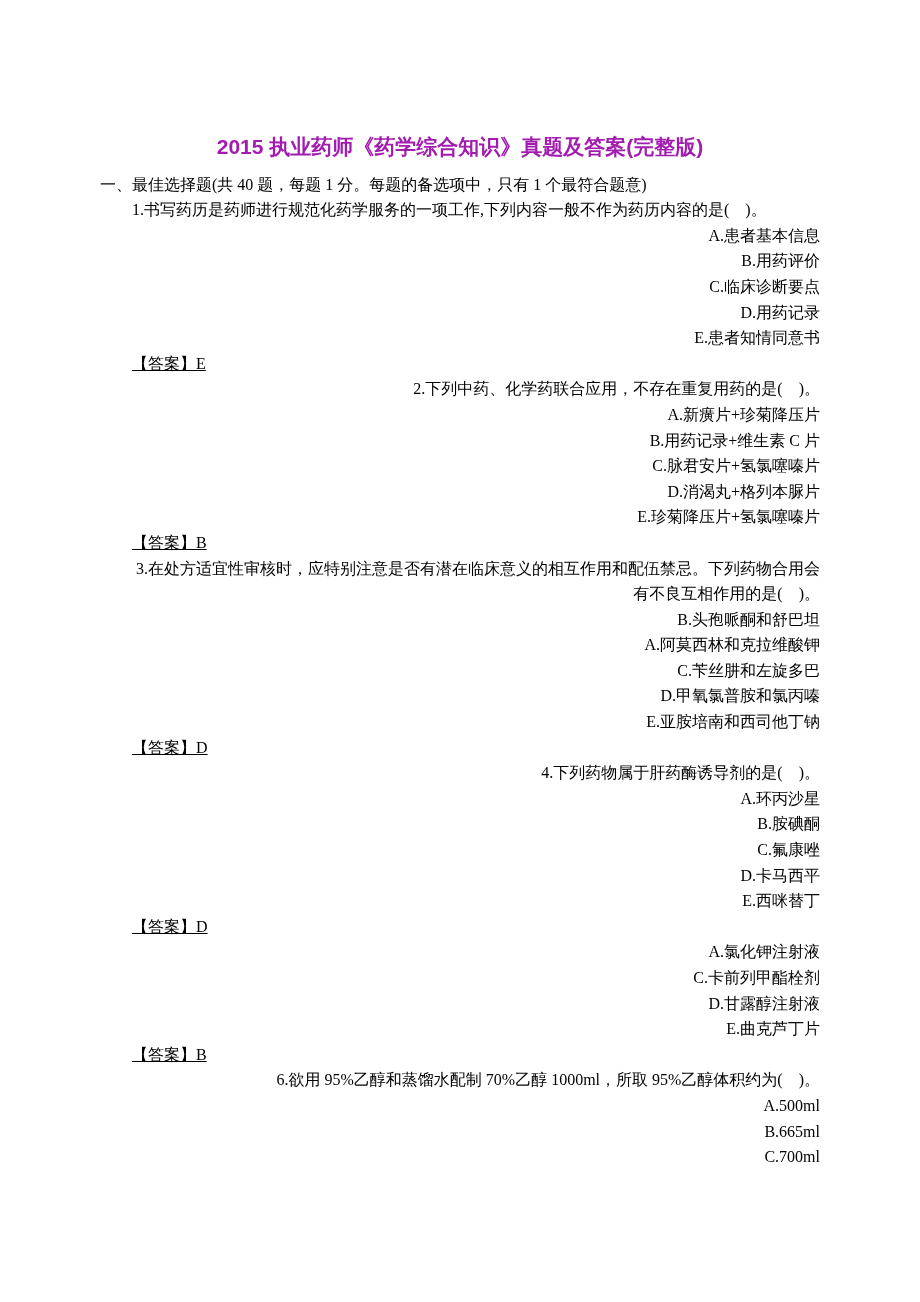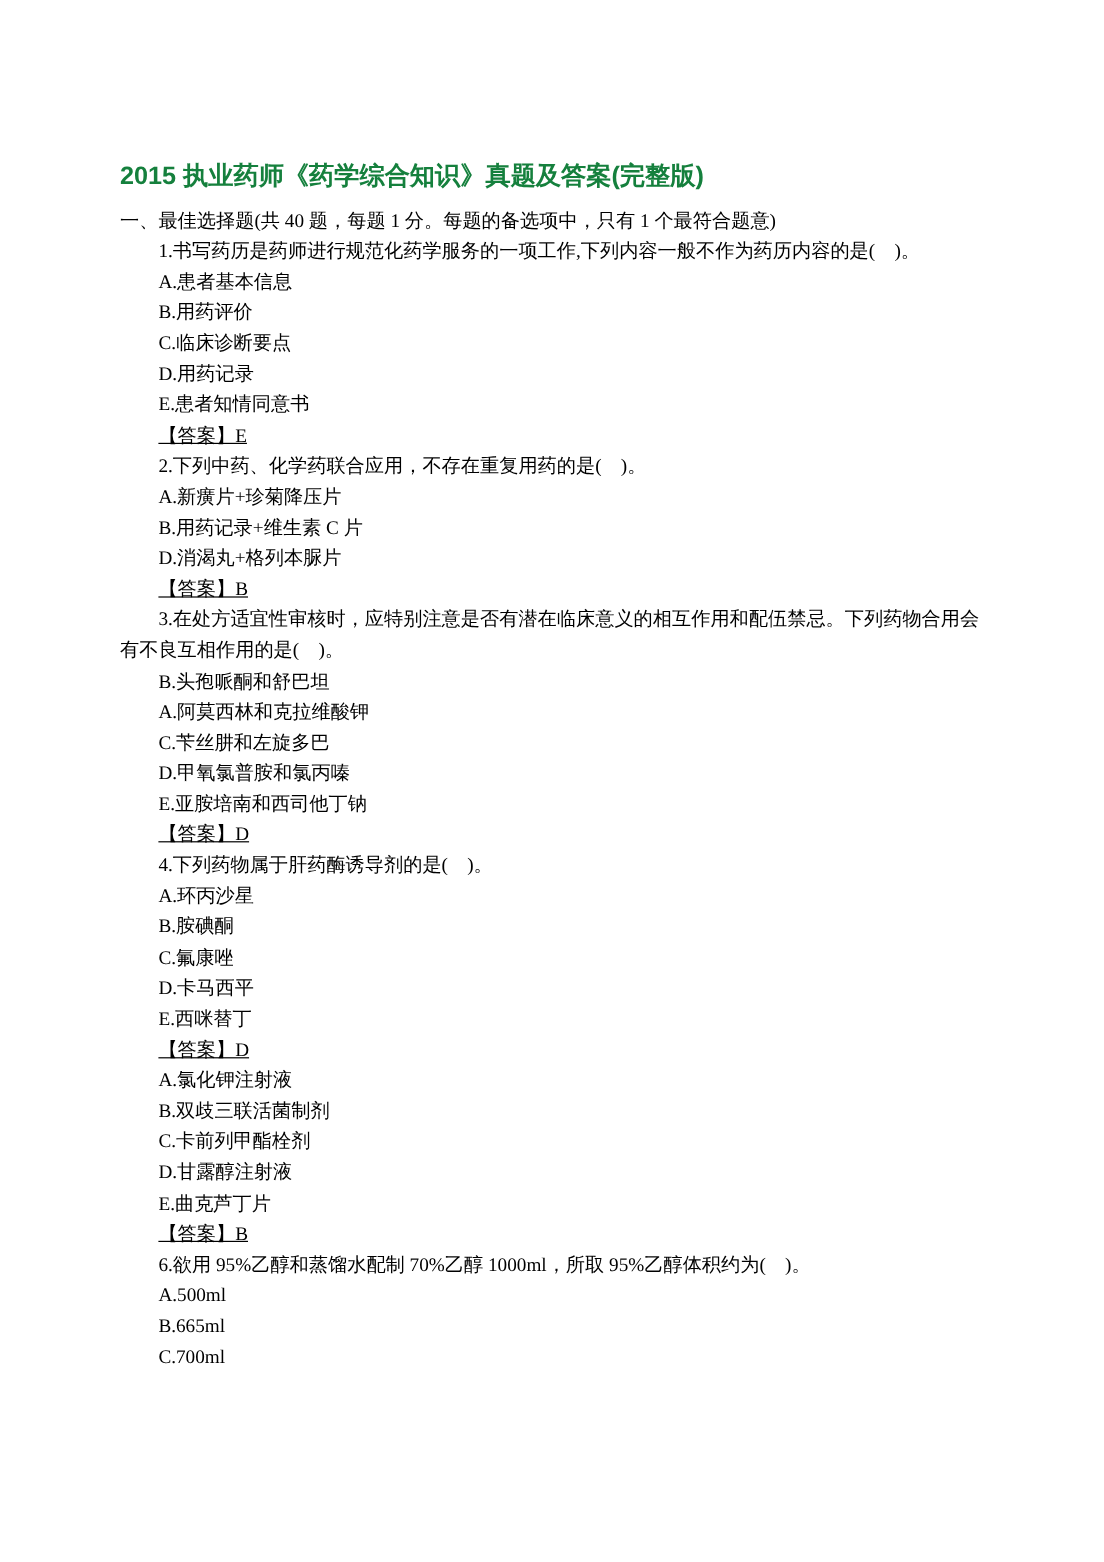--- a/index.html
+++ b/index.html
@@ -7,31 +7,33 @@
       background: #ffffff;
       width: 920px;
       min-height: 1302px;
       font-family: "SimSun", "宋体", serif;
       font-size: 16px;
       line-height: 1.6;
       color: #000;
       padding: 130px 100px 60px 100px;
     }
     .title {
-      color: #15803d;
+      text-align: center;
+      color: #a21caf;
       font-size: 21px;
       font-family: "Microsoft YaHei", "微软雅黑", sans-serif;
       font-weight: bold;
       margin-bottom: 8px;
     }
     .section-header {
       text-indent: 0;
     }
     .para {
       text-indent: 2em;
+      text-align: right;
     }
     .para-hang {
       padding-left: 0;
       text-indent: 2em;
     }
     .answer-line { text-indent: 2em; text-decoration: underline; }
   </style>
 </head>
 <body>
 
@@ -46,21 +48,23 @@
   <div class="para">C.临床诊断要点</div>
   <div class="para">D.用药记录</div>
   <div class="para">E.患者知情同意书</div>
   <div class="answer-line">【答案】E</div>
 </div>
 
 <div>
   <div class="para">2.下列中药、化学药联合应用，不存在重复用药的是(　)。</div>
   <div class="para">A.新癀片+珍菊降压片</div>
   <div class="para">B.用药记录+维生素 C 片</div>
+  <div class="para">C.脉君安片+氢氯噻嗪片</div>
   <div class="para">D.消渴丸+格列本脲片</div>
+  <div class="para">E.珍菊降压片+氢氯噻嗪片</div>
   <div class="answer-line">【答案】B</div>
 </div>
 
 <div>
   <div class="para" style="text-indent:2em;">3.在处方适宜性审核时，应特别注意是否有潜在临床意义的相互作用和配伍禁忌。下列药物合用会有不良互相作用的是(　)。</div>
   <div class="para">B.头孢哌酮和舒巴坦</div>
   <div class="para">A.阿莫西林和克拉维酸钾</div>
   <div class="para">C.苄丝肼和左旋多巴</div>
   <div class="para">D.甲氧氯普胺和氯丙嗪</div>
   <div class="para">E.亚胺培南和西司他丁钠</div>
@@ -72,21 +76,20 @@
   <div class="para">A.环丙沙星</div>
   <div class="para">B.胺碘酮</div>
   <div class="para">C.氟康唑</div>
   <div class="para">D.卡马西平</div>
   <div class="para">E.西咪替丁</div>
   <div class="answer-line">【答案】D</div>
 </div>
 
 <div>
   <div class="para">A.氯化钾注射液</div>
-  <div class="para">B.双歧三联活菌制剂</div>
   <div class="para">C.卡前列甲酯栓剂</div>
   <div class="para">D.甘露醇注射液</div>
   <div class="para">E.曲克芦丁片</div>
   <div class="answer-line">【答案】B</div>
 </div>
 
 <div>
   <div class="para">6.欲用 95%乙醇和蒸馏水配制 70%乙醇 1000ml，所取 95%乙醇体积约为(　)。</div>
   <div class="para">A.500ml</div>
   <div class="para">B.665ml</div>

